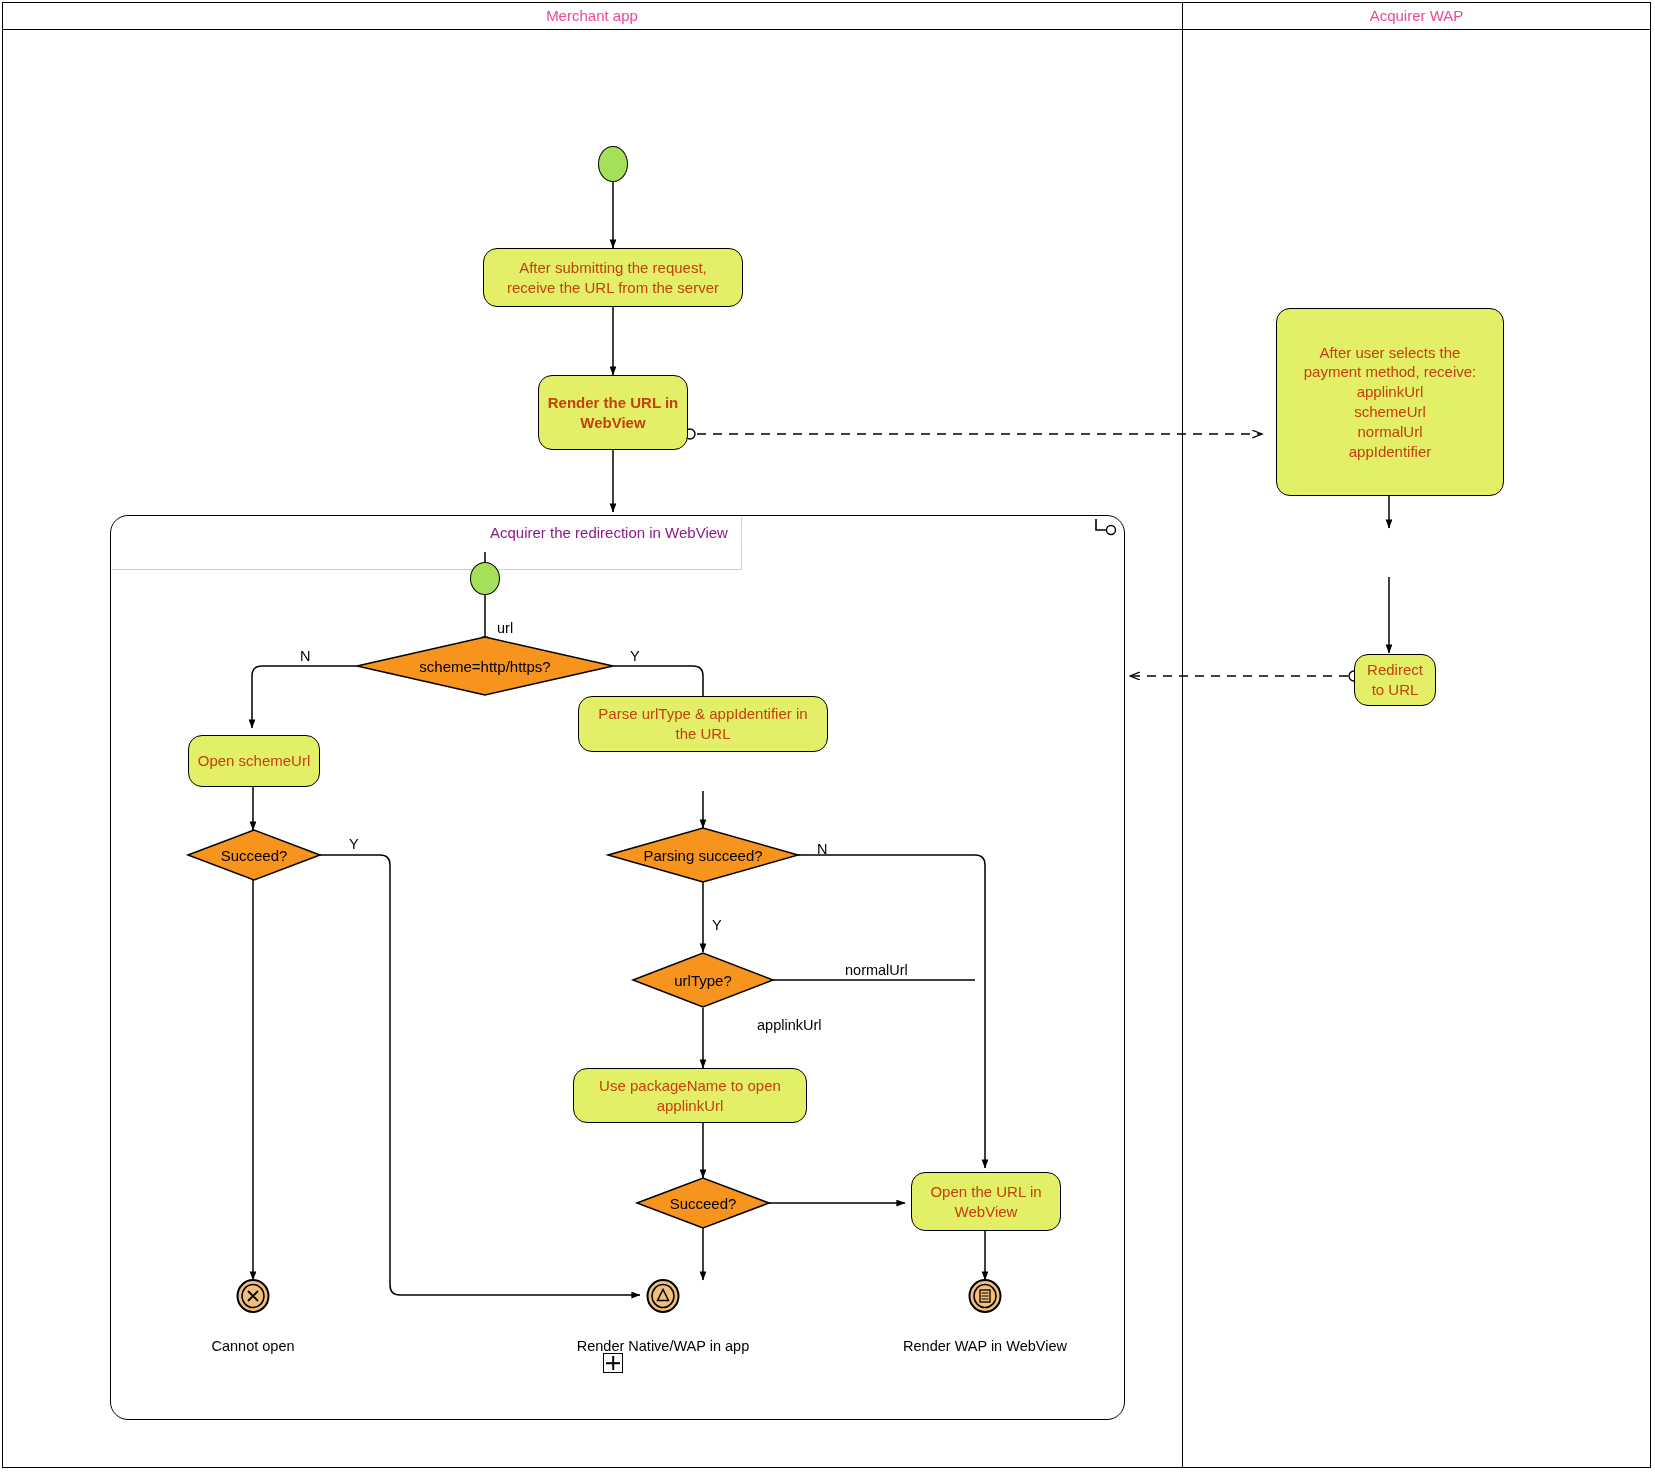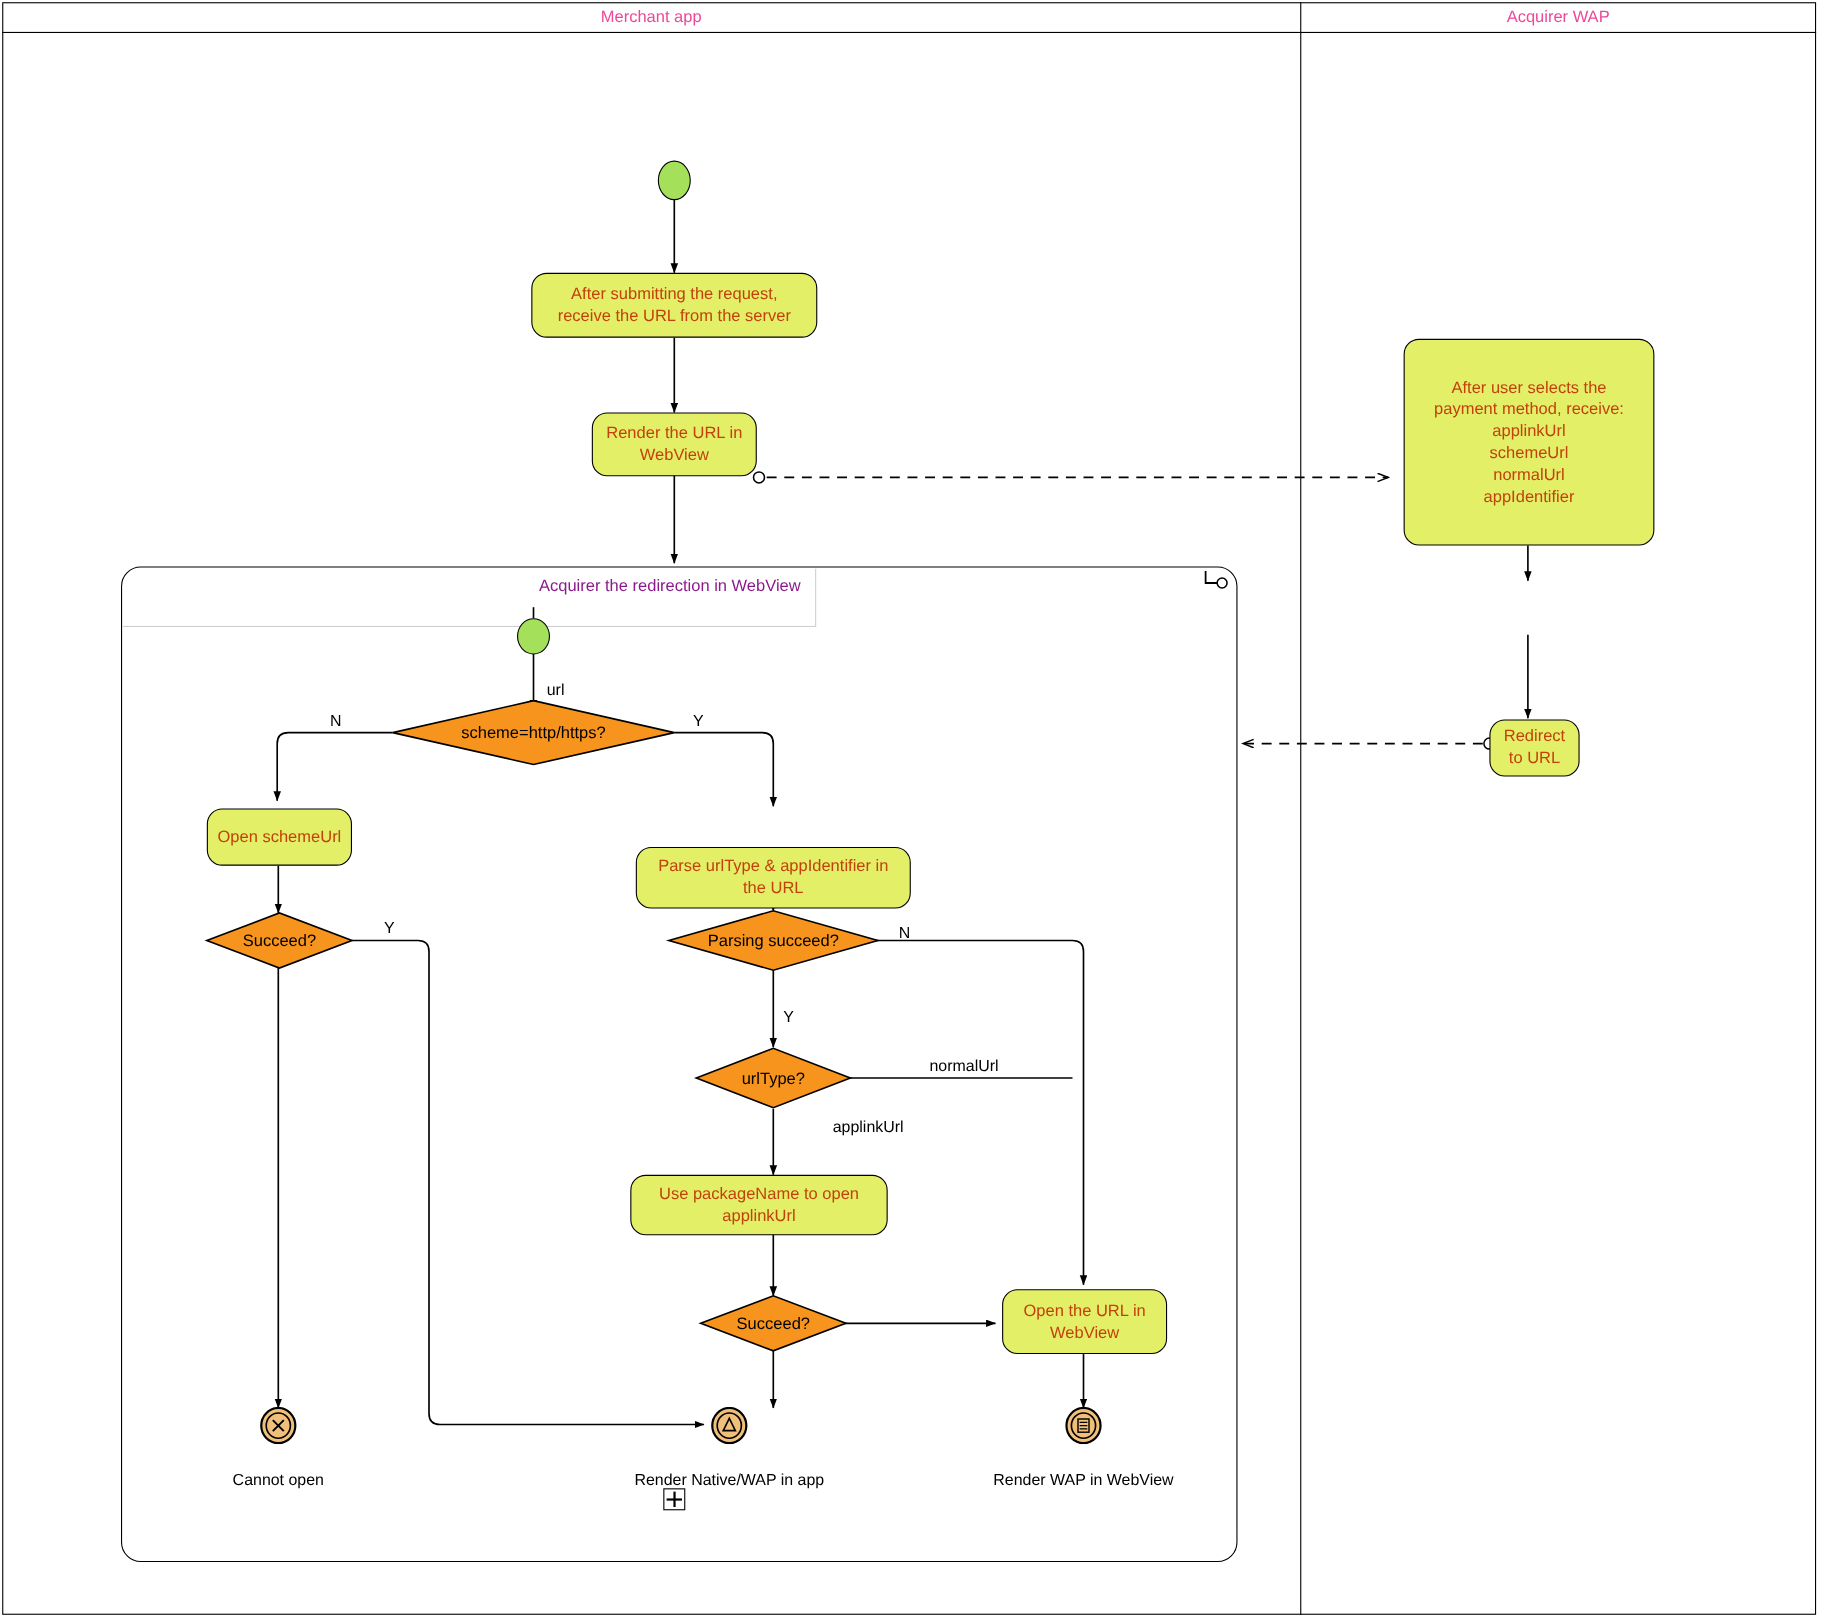--- a/index.html
+++ b/index.html
@@ -134,21 +134,21 @@
     <circle cx="1354" cy="676" r="5" fill="#fff" stroke="#000" stroke-width="1.4"></circle>
   </svg>
 
   <div class="node initial" style="left:598px;top:146px;width:30px;height:36px;"></div>
 
   <div class="node action" style="left:483px;top:248px;width:260px;height:59px;">
     <span style="white-space:pre-line;">After submitting the request,
 receive the URL from the server</span>
   </div>
 
-  <div class="node action" style="left:538px;top:375px;width:150px;height:58px;">
+  <div class="node action" style="left:538px;top:375px;width:150px;height:75px;font-weight:bold;">
     <span style="white-space:pre-line;">Render the URL in
 WebView</span>
   </div>
 
   <div class="node initial" style="left:470px;top:562px;width:30px;height:33px;"></div>
 
   <div class="decision-wrap" style="left:357px;top:637px;width:256px;height:58px;">
     <svg width="256" height="58">
         <polygon points="0,29 128,0 256,29 128,58" fill="#f7941e" stroke="#000" stroke-width="1.5"></polygon>
       </svg>
@@ -159,21 +159,21 @@
     <span style="white-space:pre-line;">Open schemeUrl</span>
   </div>
 
   <div class="decision-wrap" style="left:188px;top:830px;width:132px;height:50px;">
     <svg width="132" height="50">
         <polygon points="0,25 66,0 132,25 66,50" fill="#f7941e" stroke="#000" stroke-width="1.5"></polygon>
       </svg>
     <div class="decision-label">Succeed?</div>
   </div>
 
-  <div class="node action" style="left:578px;top:770px;width:250px;height:56px;">
+  <div class="node action" style="left:578px;top:696px;width:250px;height:56px;">
     <span style="white-space:pre-line;">Parse urlType &amp; appIdentifier in
 the URL</span>
   </div>
 
   <div class="decision-wrap" style="left:608px;top:828px;width:190px;height:54px;">
     <svg width="190" height="54">
         <polygon points="0,27 95,0 190,27 95,54" fill="#f7941e" stroke="#000" stroke-width="1.5"></polygon>
       </svg>
     <div class="decision-label">Parsing succeed?</div>
   </div>

